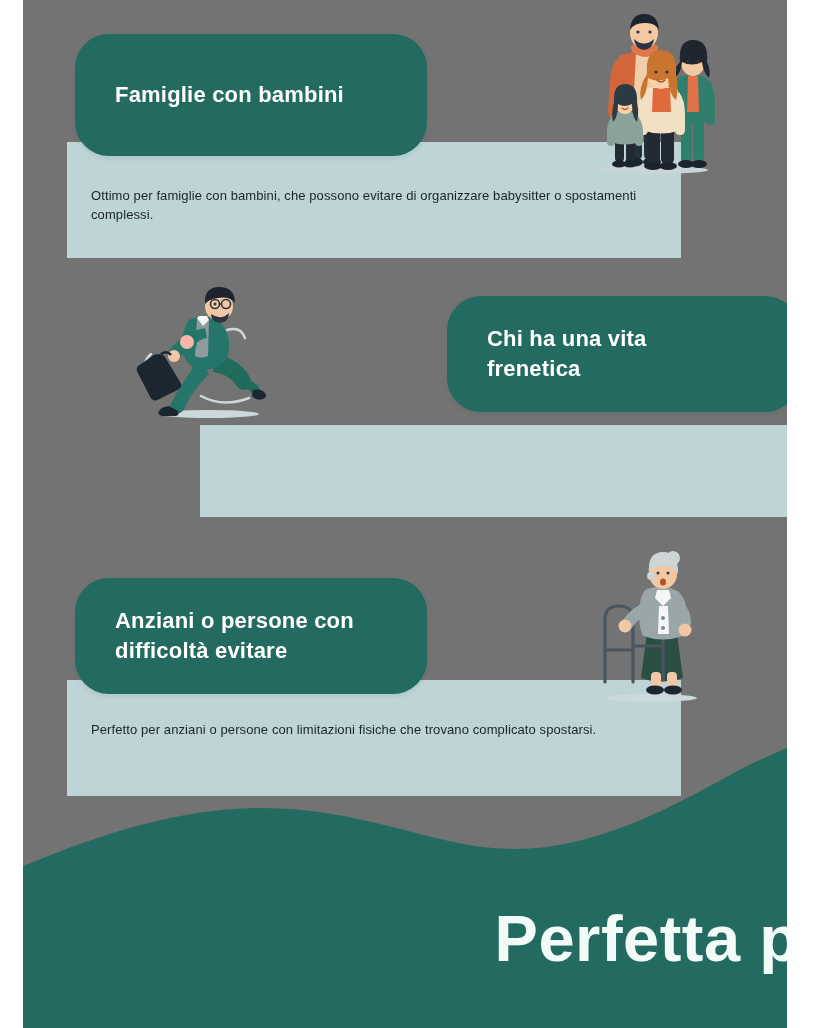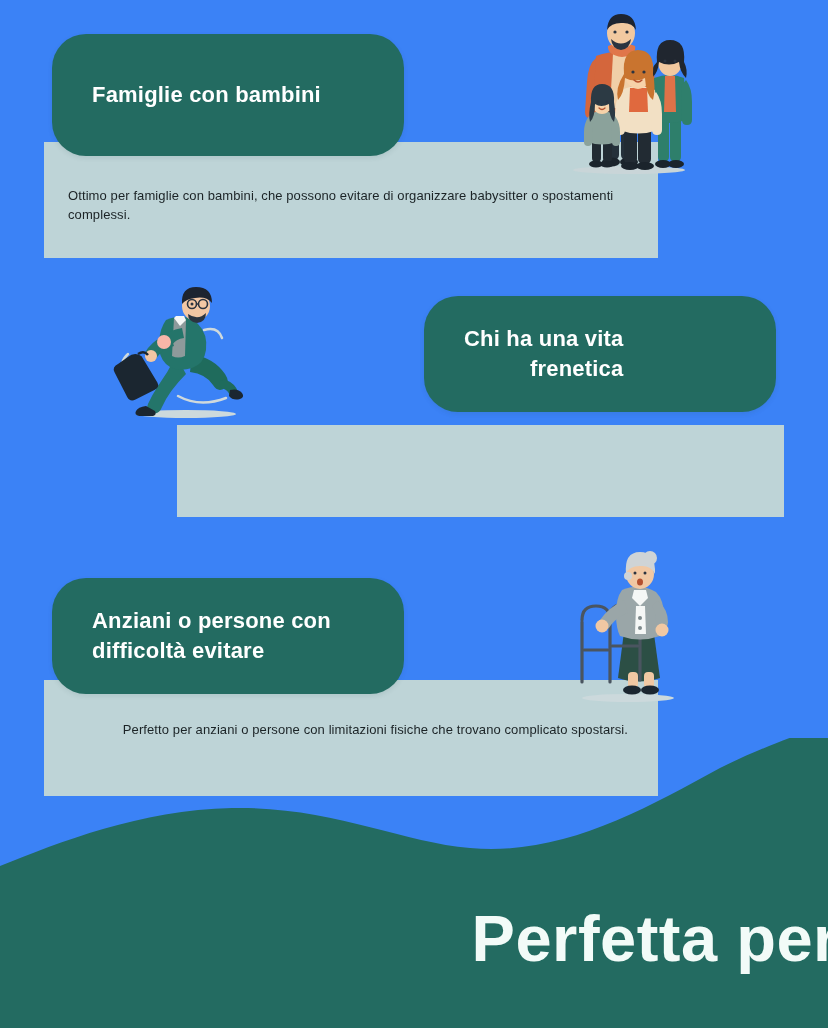--- a/index.html
+++ b/index.html
@@ -2,25 +2,26 @@
 <html><head>
 <meta charset="utf-8">
 <style>
   html, body {
     margin: 0;
     padding: 0;
     background: #ffffff;
   }
   #page {
     position: relative;
-    width: 828px;
+    width: 764px;
     height: 1028px;
     overflow: hidden;
-    background: #3b82f6;
-    font-family: "Liberation Sans", sans-serif;
+    background: #737373;
+    font-family: "Liberation Sans", sans-serif;
+    margin-left: 23px;
   }
 
   
   .panel {
     position: absolute;
     background: #bed4d7;
     box-sizing: border-box;
   }
   .panel-body {
     position: absolute;
@@ -195,21 +196,21 @@
 
     <ellipse cx="88" cy="22" rx="14" ry="15" fill="#f3c7a4"></ellipse>
     <path d="M74 20 q-1 -17 14 -17 q16 0 16 16 q-6 -7 -17 -5 q-9 1 -13 6z" fill="#1d2430"></path>
     <path d="M80 30 q10 7 18 -1 q0 9 -9 10 q-9 -1 -9 -9z" fill="#2b3440"></path>
     <circle cx="84" cy="20" r="4.5" fill="none" stroke="#2b3440" stroke-width="1.6"></circle>
     <circle cx="95" cy="20" r="4.5" fill="none" stroke="#2b3440" stroke-width="1.6"></circle>
     <path d="M88.5 20 l2 0" stroke="#2b3440" stroke-width="1.4"></path>
     <circle cx="84" cy="20" r="1.5" fill="#2b3440"></circle>
   </svg>
 
-  <div class="pill" style="left:424px; top:296px; width:352px; height:116px;text-align:right;">
+  <div class="pill" style="left:424px; top:296px; width:352px; height:116px;">
     <div class="pill-text">Chi ha una vita
 frenetica</div>
   </div>
 
 
   <div class="panel" style="left:44px; top:680px; width:614px; height:116px;"></div>
 
   <svg class="illo" style="left:566px; top:546px;" width="122" height="158" viewBox="0 0 122 158">
     <ellipse cx="62" cy="152" rx="46" ry="4" fill="#ccd9dc"></ellipse>
 
@@ -251,21 +252,21 @@
     <circle cx="69" cy="27" r="1.5" fill="#2b3440"></circle>
     <circle cx="79" cy="27" r="1.5" fill="#2b3440"></circle>
     <ellipse cx="74" cy="36" rx="3" ry="3.5" fill="#b4502f"></ellipse>
   </svg>
 
   <div class="pill" style="left:52px; top:578px; width:352px; height:116px;">
     <div class="pill-text">Anziani o persone con
 difficoltà evitare</div>
   </div>
 
-  <div class="panel-body" style="left:68px; top:720px; width:560px;text-align:right;">Perfetto per anziani o persone con limitazioni fisiche che trovano complicato spostarsi.</div>
+  <div class="panel-body" style="left:68px; top:720px; width:560px;">Perfetto per anziani o persone con limitazioni fisiche che trovano complicato spostarsi.</div>
 
   <svg id="wave-banner" viewBox="0 0 828 290" preserveAspectRatio="none">
     <path d="M0 128
              C 60 104, 140 72, 232 70
              C 330 68, 400 104, 470 110
              C 560 118, 640 74, 720 30
              C 760 10, 800 -4, 828 -14
              L 828 290 L 0 290 Z" fill="#236b61"></path>
   </svg>
 

